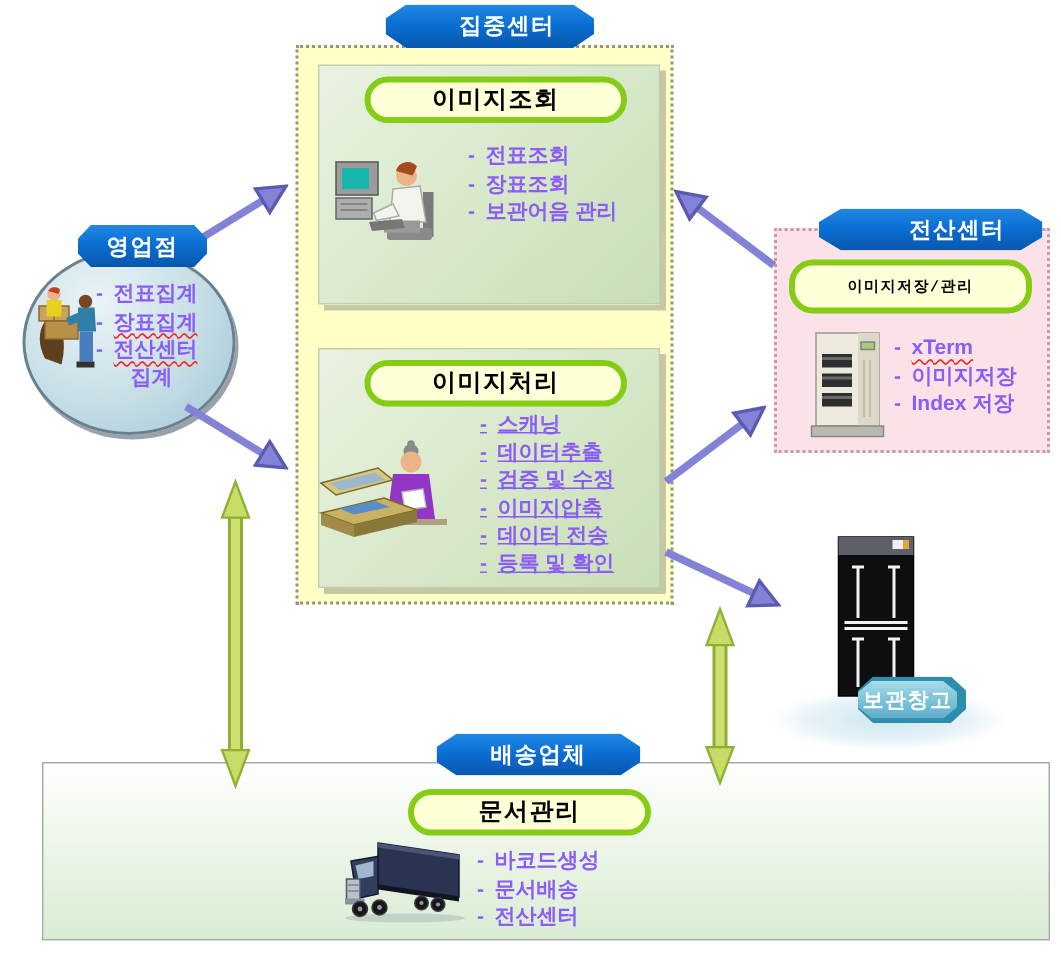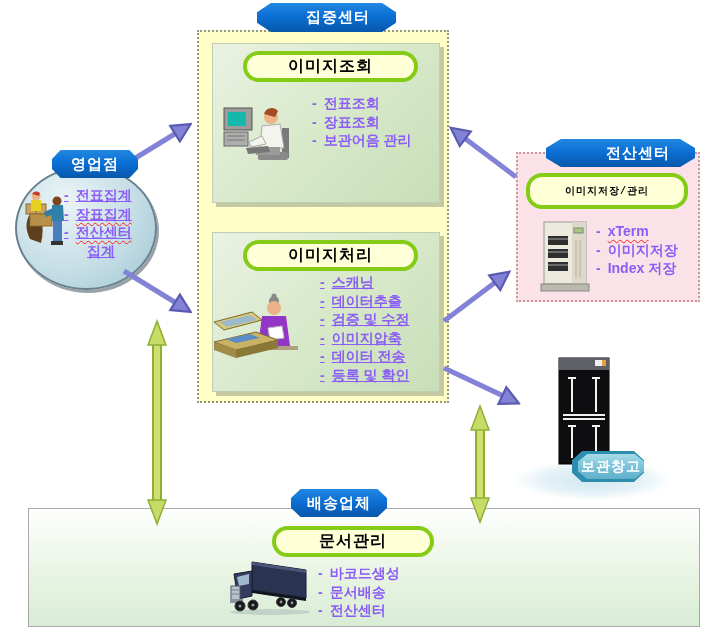--- a/index.html
+++ b/index.html
@@ -53,21 +53,21 @@
   .items li::before{content:"-";margin-right:7px;}
   .items li.cont::before{content:"";margin-right:0;}
   .items li.cont{padding-left:23px;}
   .wavy span{text-decoration:underline wavy #FF1E1E;text-decoration-thickness:1px;text-underline-offset:3px;}
   
   .icon{position:absolute;z-index:3;}
   
   .badge-outer{
     position:absolute;left:572px;top:451px;width:72px;height:31px;z-index:5;
     background:#2E8CAC;clip-path:polygon(14% 0,86% 0,100% 30%,100% 70%,86% 100%,14% 100%,0 70%,0 30%);
-    display:flex;align-items:center;justify-content:flex-end;
+    display:flex;align-items:center;justify-content:flex-start;
   }
   .badge-inner{
     width:66px;height:25px;background:linear-gradient(180deg,#A9DCE8 0%,#7EC6DA 45%,#5FAECB 100%);
     clip-path:polygon(14% 0,86% 0,100% 30%,100% 70%,86% 100%,14% 100%,0 70%,0 30%);
     display:flex;align-items:center;justify-content:center;
     color:#fff;font-weight:bold;font-size:14px;letter-spacing:1px;
   }
   .cab-shadow{
     position:absolute;left:515px;top:460px;width:155px;height:40px;z-index:2;border-radius:50%;
     background:radial-gradient(ellipse at center,#CFE7F0 0%,rgba(207,231,240,.55) 45%,rgba(207,231,240,0) 72%);
@@ -166,21 +166,21 @@
     <line x1="12" y1="16" x2="12" y2="26" stroke="#8A6A30"></line>
     <circle cx="12" cy="8" r="4.5" fill="#EBB387"></circle>
     <path d="M8,6 a5,5 0 0 1 8,-1 l-1,3 z" fill="#C2402A"></path>
     <rect x="7" y="12" width="10" height="11" fill="#E8D020"></rect>
     <circle cx="33" cy="13" r="4.5" fill="#7A4520"></circle>
     <path d="M28,17 L39,17 L40,33 L28,33 z" fill="#2F7FA8"></path>
     <path d="M29,20 L20,24 L22,29 L30,26 z" fill="#2F7FA8"></path>
     <rect x="29" y="33" width="9" height="20" fill="#4A7CC0"></rect>
     <rect x="27" y="53" width="12" height="4" fill="#333333"></rect>
   </svg>
-  <ul class="items" style="left:64px;top:186px;text-decoration:underline;">
+  <ul class="items" style="left:64px;top:186px;">
     <li><span>전표집계</span></li>
     <li class="wavy"><span>장표집계</span></li>
     <li class="wavy"><span>전산센터</span></li>
     <li class="cont"><span>집계</span></li>
   </ul>
 
   <div class="pink-box"></div>
   <div class="tag" style="left:546px;top:139px;width:114px;height:28px;padding-left:35px;">전산센터</div>
   <div class="pill" style="left:526px;top:173px;width:162px;height:36px;font-size:10px;font-family:Liberation Mono, monospace;">이미지저장/관리</div>
   <svg class="icon" style="left:538px;top:220px;" width="54" height="74" viewBox="0 0 54 74">
@@ -220,21 +220,21 @@
         <line x1="38" y1="74" x2="38" y2="106"></line>
       <line x1="10" y1="74" x2="18" y2="74"></line>
         <line x1="34" y1="74" x2="42" y2="74"></line>
     </g>
   </svg>
   <div class="badge-outer">
     <div class="badge-inner">보관창고</div>
   </div>
 
   <div class="bottom-box"></div>
-  <div class="tag" style="left:291px;top:489px;width:96px;height:28px;">배송업체</div>
+  <div class="tag" style="left:291px;top:489px;width:136px;height:28px;">배송업체</div>
   <div class="pill" style="left:272px;top:526px;width:162px;height:31px;">문서관리</div>
   <svg class="icon" style="left:226px;top:558px;" width="86" height="58" viewBox="0 0 86 58">
     <ellipse cx="44" cy="54" rx="40" ry="3" fill="rgba(130,150,160,0.3)"></ellipse>
     <polygon points="26,4 80,12 80,40 26,32" fill="#2A3350" stroke="#141A30"></polygon>
     <polygon points="26,4 80,12 80,15 26,7" fill="#4A5578"></polygon>
     <polygon points="26,32 80,40 80,43 26,35" fill="#11151F"></polygon>
     <polygon points="8,16 26,13 26,38 12,41" fill="#333D5E" stroke="#141A30"></polygon>
     <polygon points="11,19 23,16 23,26 13,28" fill="#9FB8CC"></polygon>
     <rect x="5" y="28" width="9" height="14" fill="#B9C2CE" stroke="#555566"></rect>
     <line x1="6" y1="32" x2="13" y2="32" stroke="#77808C"></line>

